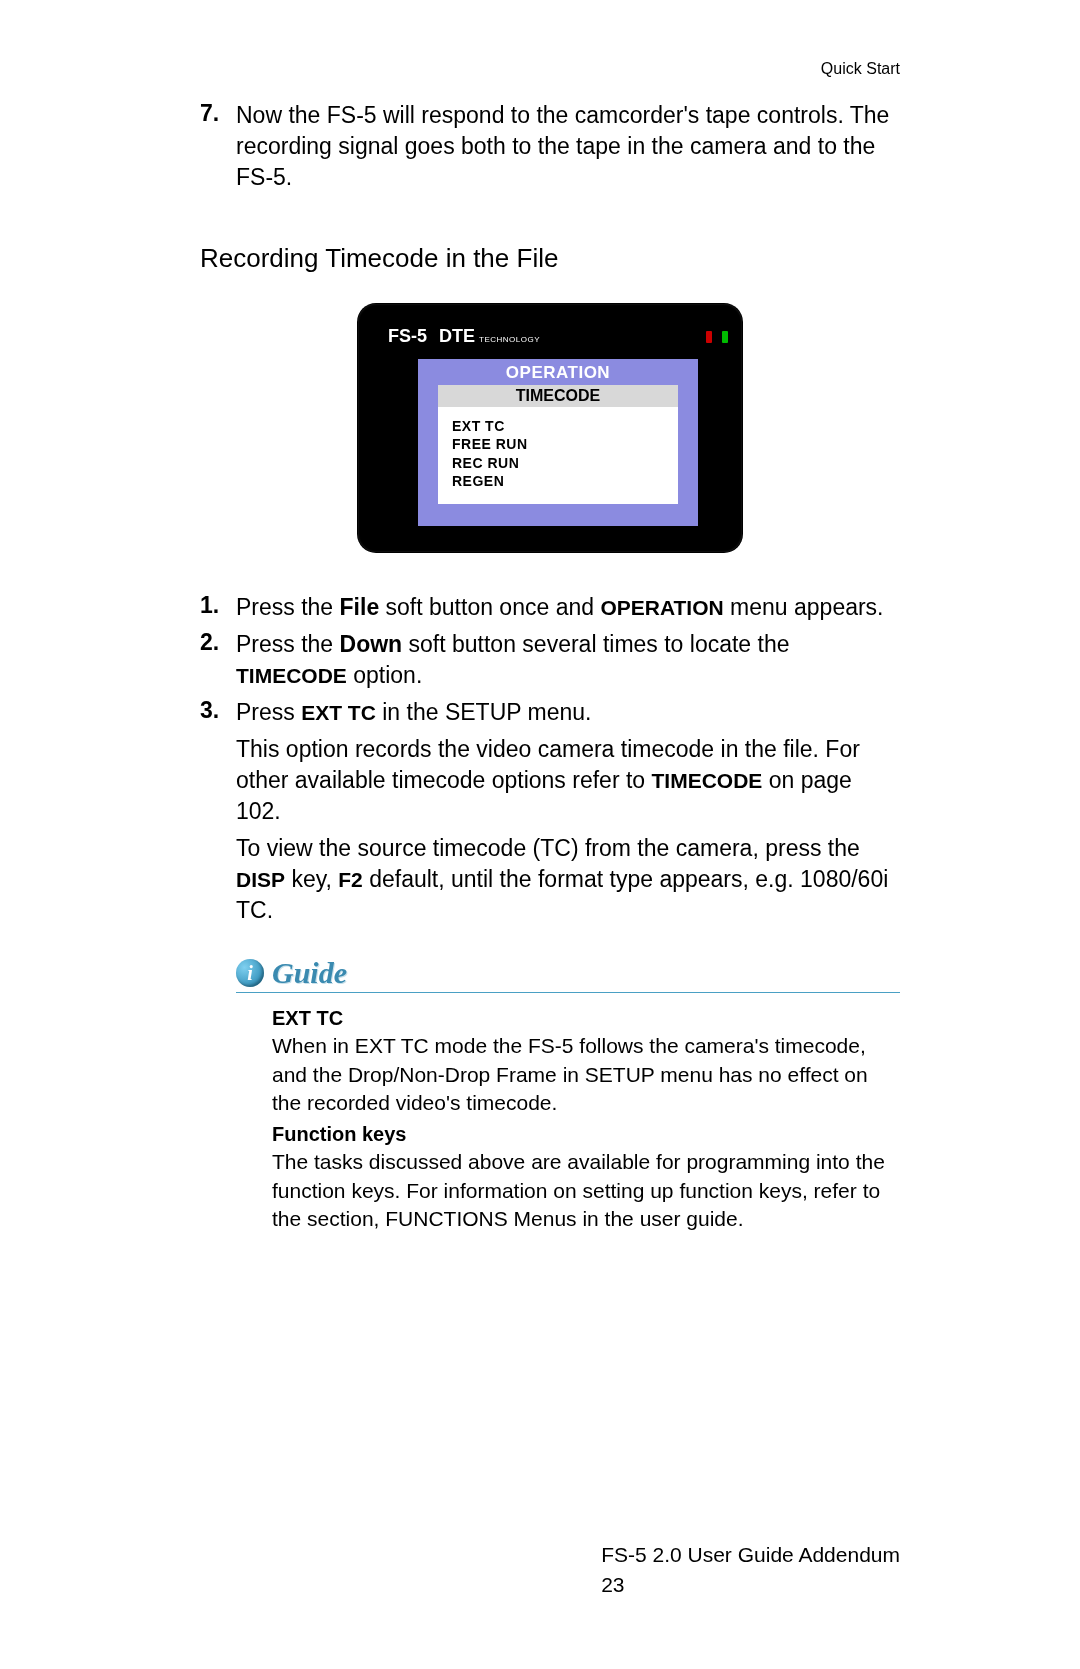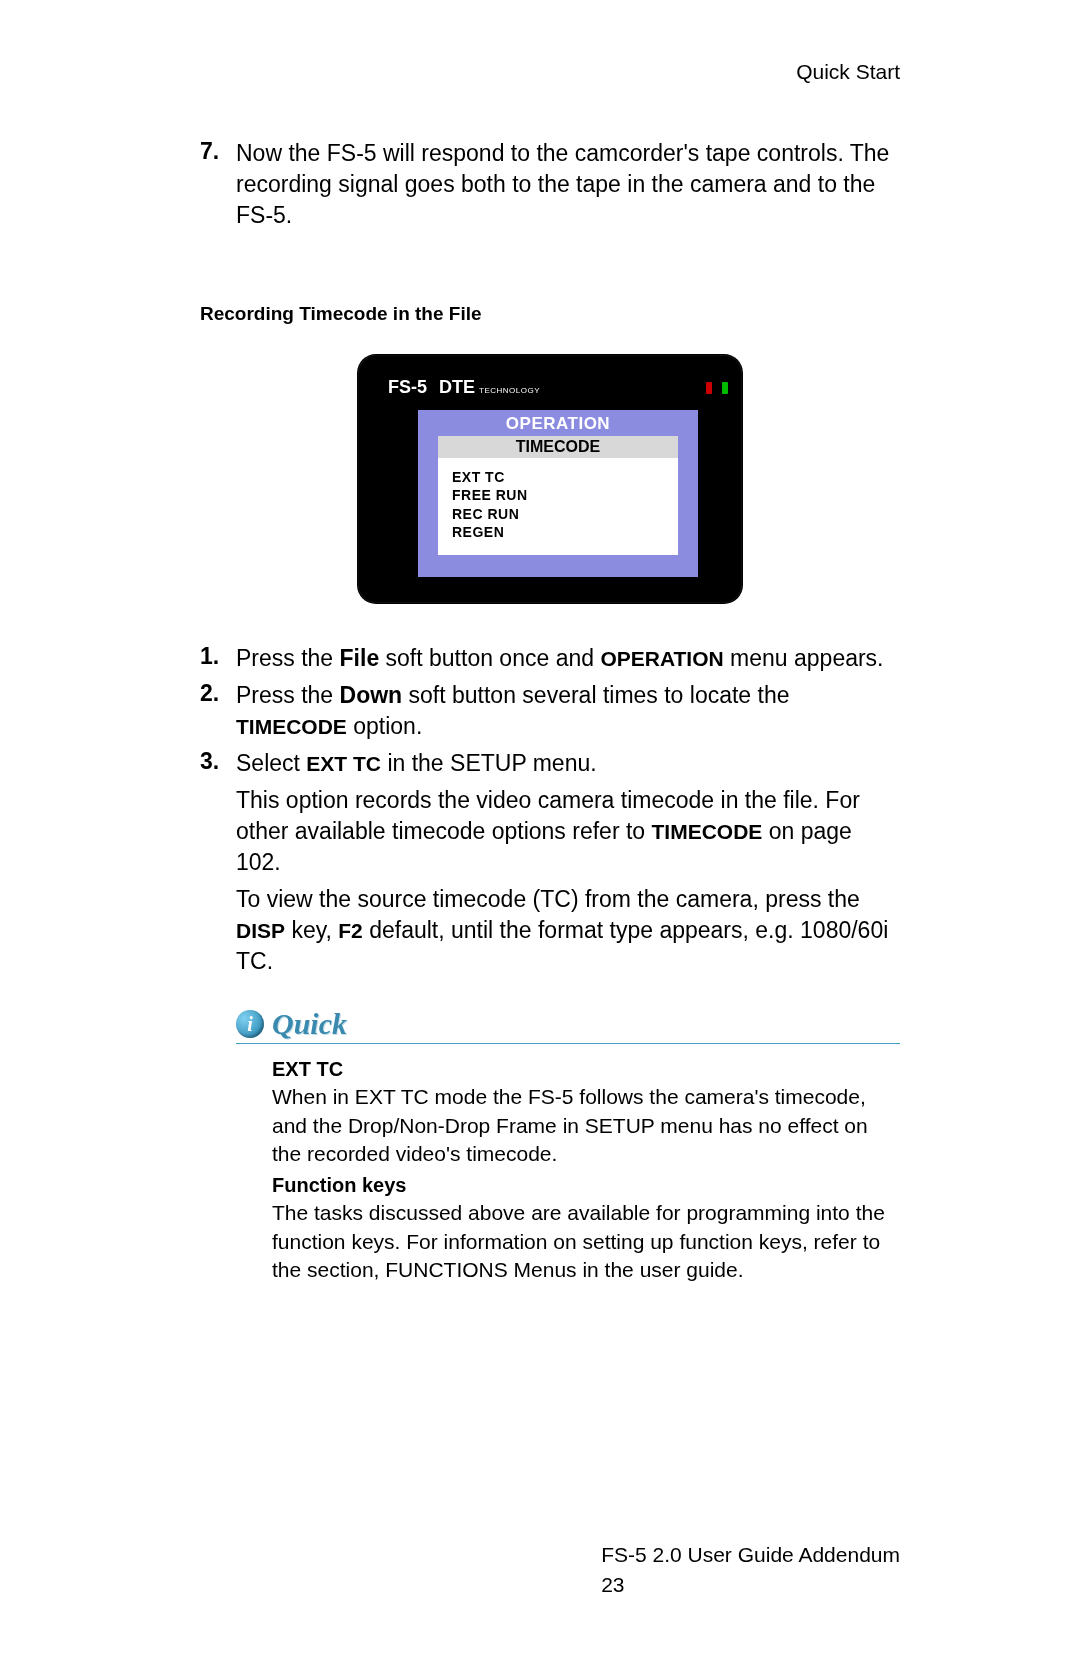--- a/index.html
+++ b/index.html
@@ -13,41 +13,41 @@
     color: #000;
   }
   .page {
     padding: 60px 180px 60px 200px;
     box-sizing: border-box;
     height: 100%;
     position: relative;
   }
   .header-right {
     text-align: right;
-    font-size: 21px;
-    margin-bottom: 54px;
+    font-size: 16px;
+    margin-bottom: 22px;
   }
   .ordered-item {
     display: flex;
     margin-bottom: 6px;
   }
   .ordered-num {
     font-weight: bold;
     font-size: 23px;
     min-width: 36px;
   }
   .ordered-text {
     font-size: 23px;
     line-height: 1.35;
     flex: 1;
   }
   .section-heading {
-    font-weight: bold;
-    font-size: 19px;
-    margin-top: 72px;
+    font-weight: normal;
+    font-size: 26px;
+    margin-top: 50px;
     margin-bottom: 30px;
   }
   .device-figure {
     display: flex;
     justify-content: center;
     margin: 20px 0 40px 0;
   }
   .device-frame {
     background: #000;
     border-radius: 18px;
@@ -252,38 +252,38 @@
     <div class="ordered-item">
       <div class="ordered-num">2.</div>
       <div class="ordered-text">
         <span>Press the </span><span class="bold">Down</span><span> soft button several times to locate the </span><span class="small-caps">TIMECODE</span><span> option.</span>
       </div>
     </div>
 
     <div class="ordered-item">
       <div class="ordered-num">3.</div>
       <div class="ordered-text">
-        <span>Select </span><span class="small-caps">EXT TC</span><span> in the SETUP menu.</span>
+        <span>Press </span><span class="small-caps">EXT TC</span><span> in the SETUP menu.</span>
       </div>
     </div>
 
     <div class="continuation">
       <span>This option records the video camera timecode in the file. For other available timecode options refer to </span><span class="small-caps">TIMECODE</span><span> on page 102.</span>
     </div>
 
     <div class="continuation">
       <span>To view the source timecode (TC) from the camera, press the </span><span class="small-caps">DISP</span><span> key, </span><span class="small-caps">F2</span><span> default, until the format type appears, e.g. 1080/60i TC.</span>
     </div>
 
   </div>
 
   <div class="note-block">
     <div class="note-header">
       <div class="info-icon">i</div>
-      <div class="note-title">Quick</div>
+      <div class="note-title">Guide</div>
     </div>
     <div class="note-body">
       <div class="note-sub-head">EXT TC</div>
       <div>When in EXT TC mode the FS-5 follows the camera's timecode, and the Drop/Non-Drop Frame in SETUP menu has no effect on the recorded video's timecode.</div>
       <div class="note-sub-head">Function keys</div>
       <div>The tasks discussed above are available for programming into the function keys. For information on setting up function keys, refer to the section, FUNCTIONS Menus in the user guide.</div>
     </div>
   </div>
 
   <div class="footer">

